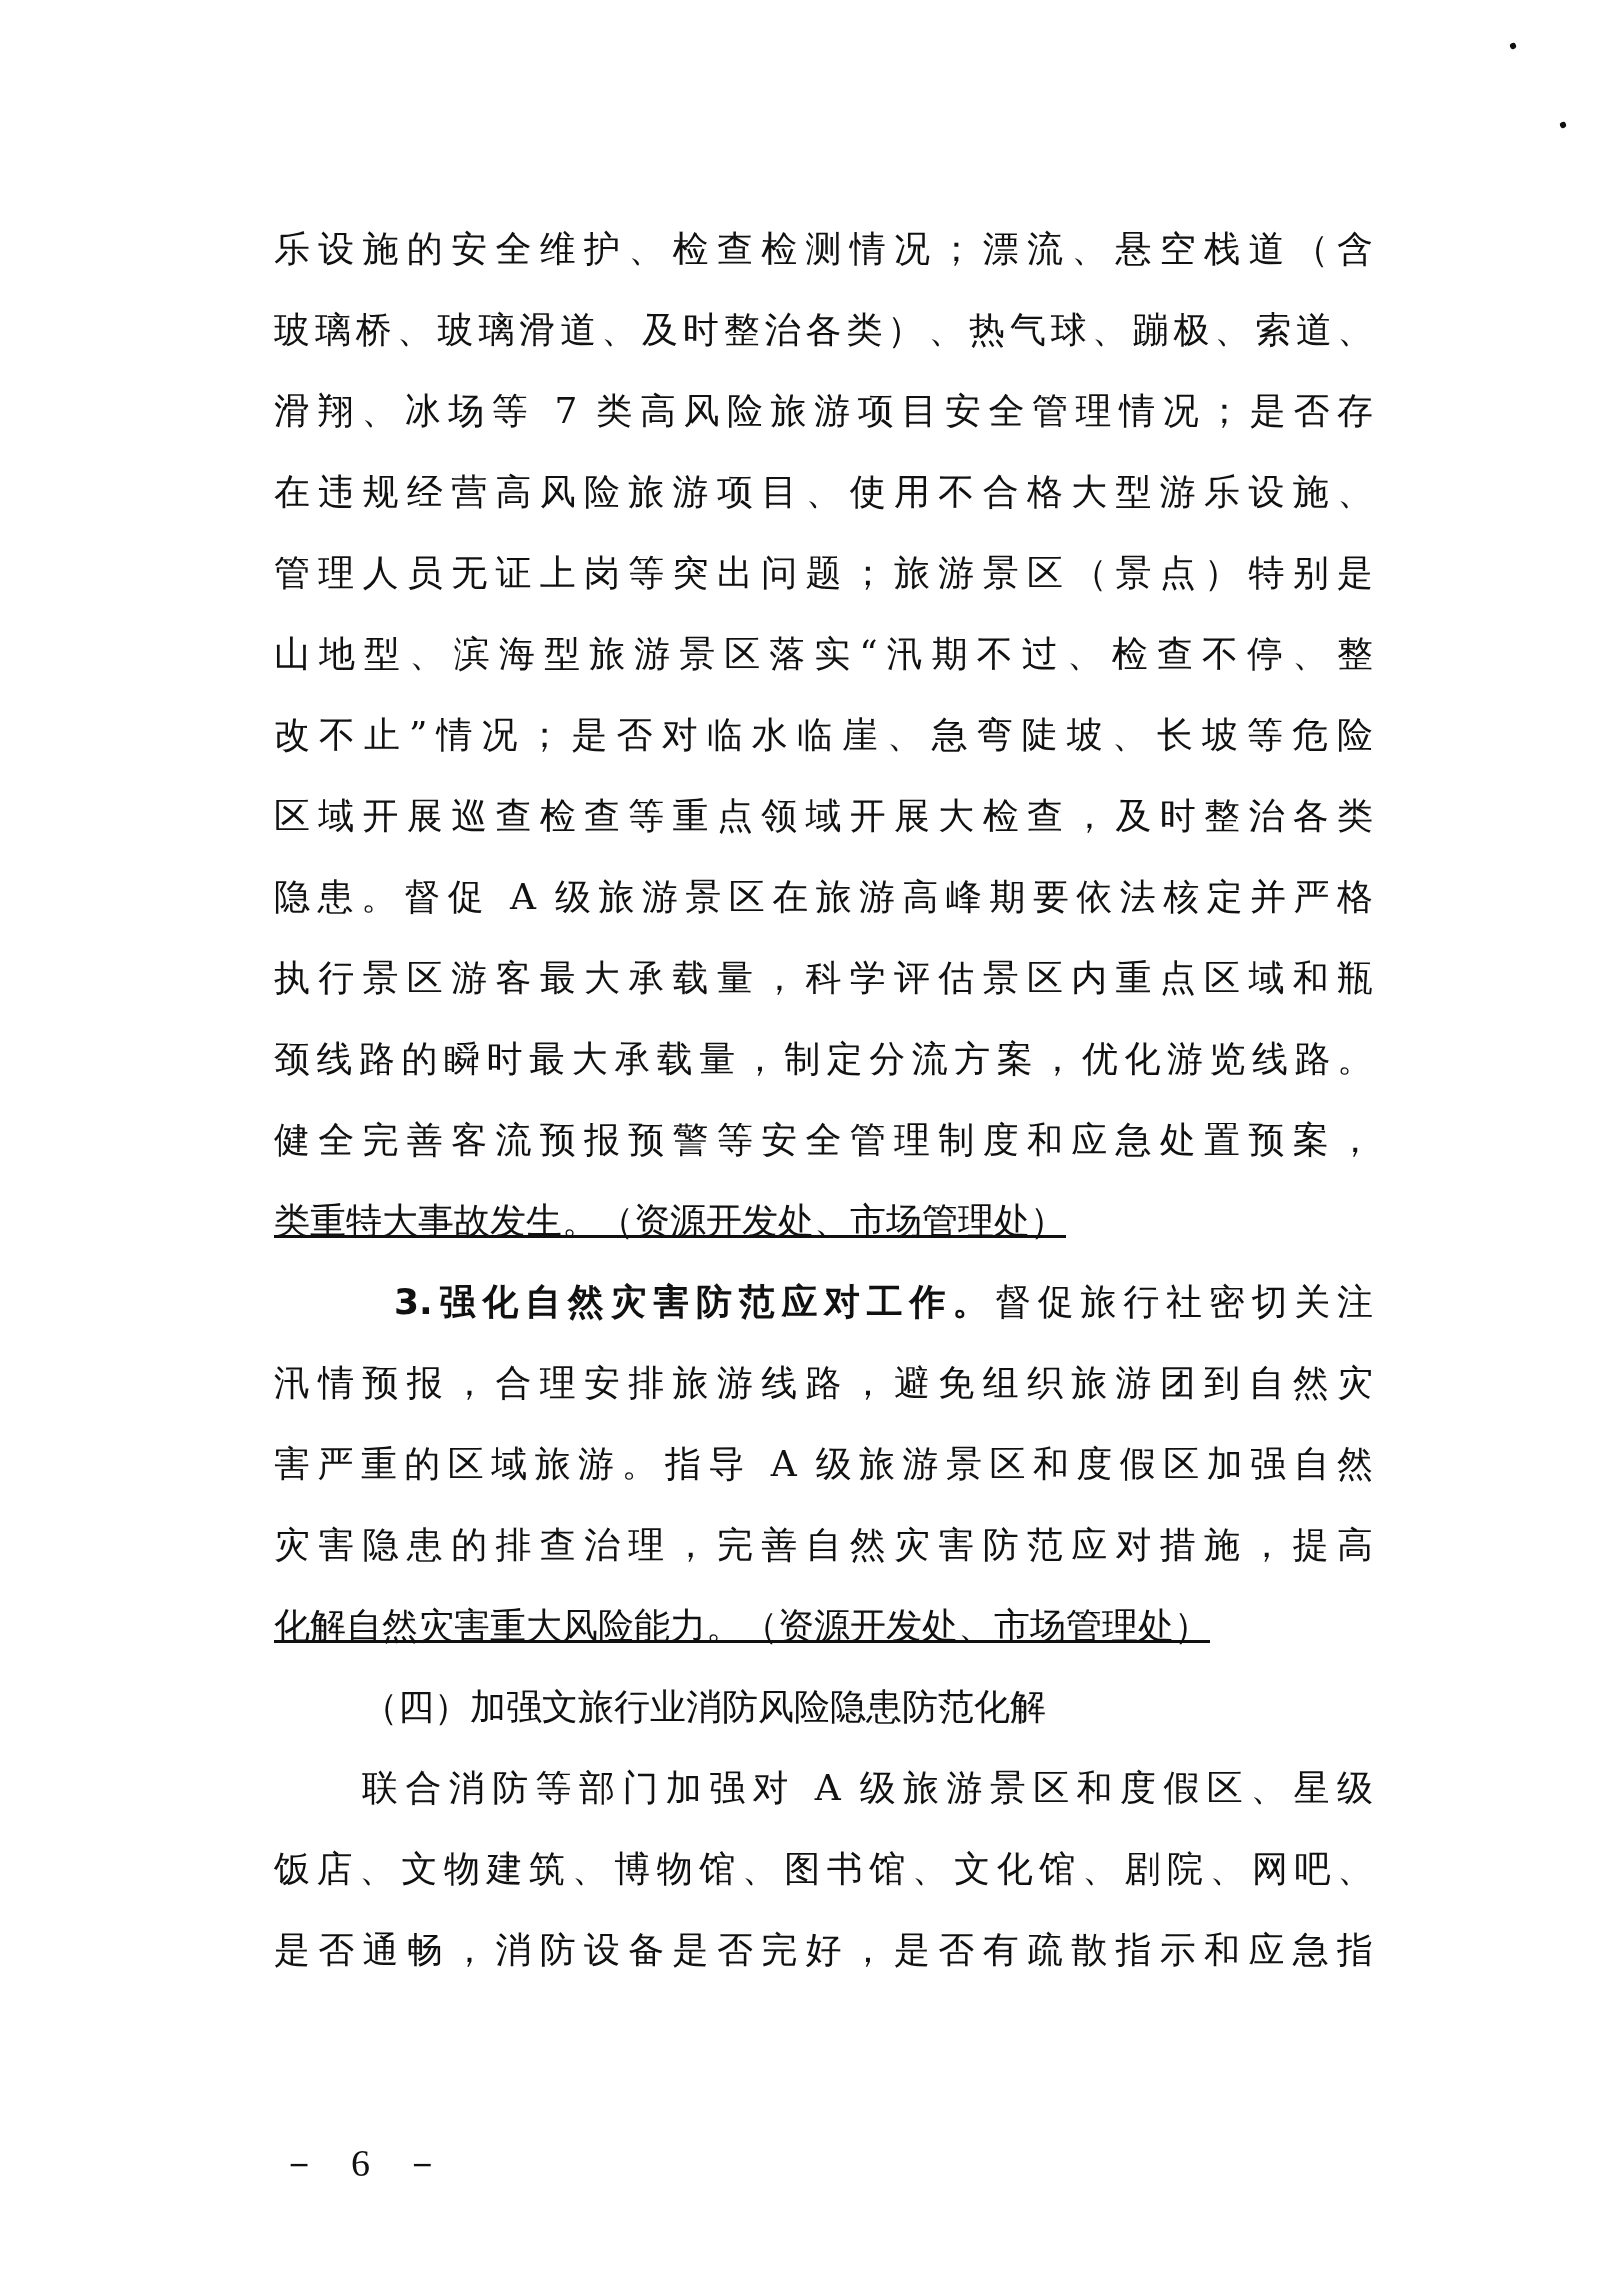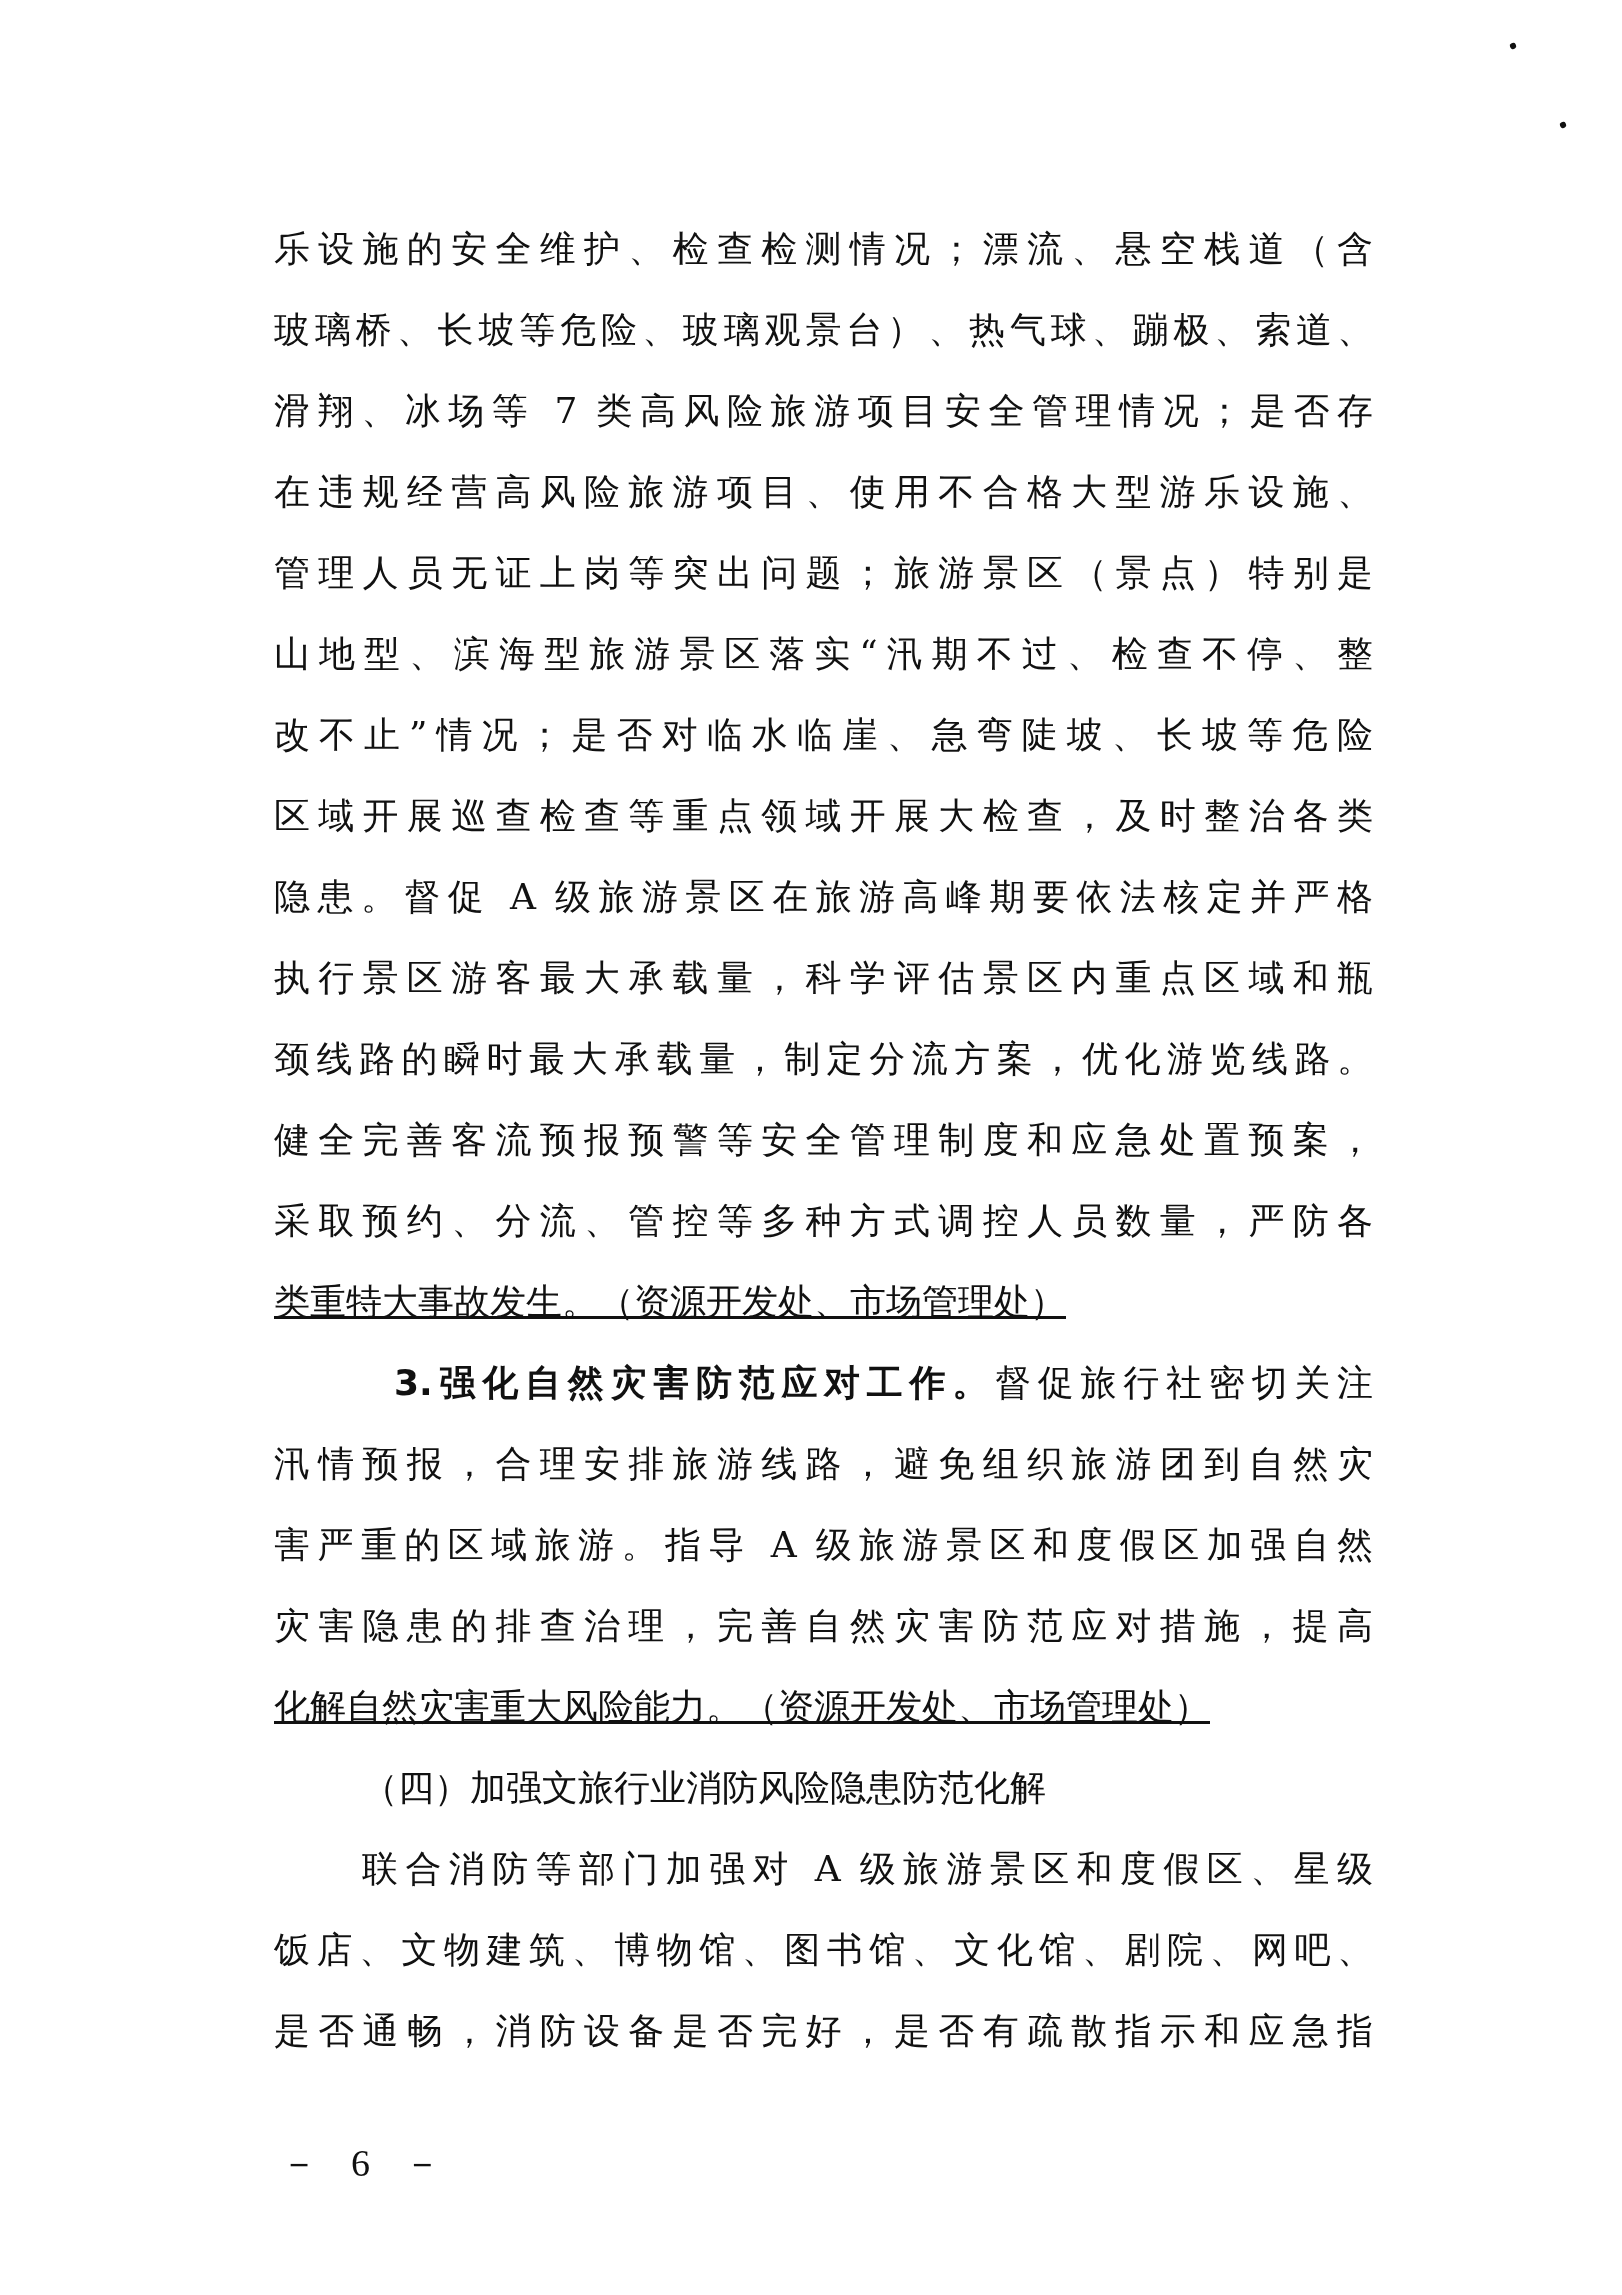--- a/index.html
+++ b/index.html
@@ -74,32 +74,31 @@
 <body>
 
 <div class="page">
 
   <div class="speck" style="left:1510px; top:43px;"></div>
   <div class="speck" style="left:1560px; top:122px;"></div>
 
   <div class="body-text">
 
     <div class="line">乐设施的安全维护、检查检测情况；漂流、悬空栈道（含</div>
-    <div class="line">玻璃桥、长坡等危险、玻璃观景台）、热气球、蹦极、索道、</div>
+    <div class="line">玻璃桥、玻璃滑道、及时整治各类）、热气球、蹦极、索道、</div>
     <div class="line">滑翔、冰场等 7 类高风险旅游项目安全管理情况；是否存</div>
     <div class="line">在违规经营高风险旅游项目、使用不合格大型游乐设施、</div>
     <div class="line">管理人员无证上岗等突出问题；旅游景区（景点）特别是</div>
     <div class="line">山地型、滨海型旅游景区落实“汛期不过、检查不停、整</div>
     <div class="line">改不止”情况；是否对临水临崖、急弯陡坡、长坡等危险</div>
     <div class="line">区域开展巡查检查等重点领域开展大检查，及时整治各类</div>
     <div class="line">隐患。督促 A 级旅游景区在旅游高峰期要依法核定并严格</div>
     <div class="line">执行景区游客最大承载量，科学评估景区内重点区域和瓶</div>
     <div class="line">颈线路的瞬时最大承载量，制定分流方案，优化游览线路。</div>
     <div class="line">健全完善客流预报预警等安全管理制度和应急处置预案，</div>
-    <div class="line">采取预约、分流、管控等多种方式调控人员数量，严防各</div>
     <div class="line last">类重特大事故发生。（资源开发处、市场管理处）</div>
 
     <div class="line indent"><span class="bold">3.强化自然灾害防范应对工作。</span><span>督促旅行社密切关注</span></div>
     <div class="line">汛情预报，合理安排旅游线路，避免组织旅游团到自然灾</div>
     <div class="line">害严重的区域旅游。指导 A 级旅游景区和度假区加强自然</div>
     <div class="line">灾害隐患的排查治理，完善自然灾害防范应对措施，提高</div>
     <div class="line last">化解自然灾害重大风险能力。（资源开发处、市场管理处）</div>
 
     <div class="line indent heading">（四）加强文旅行业消防风险隐患防范化解</div>
 

